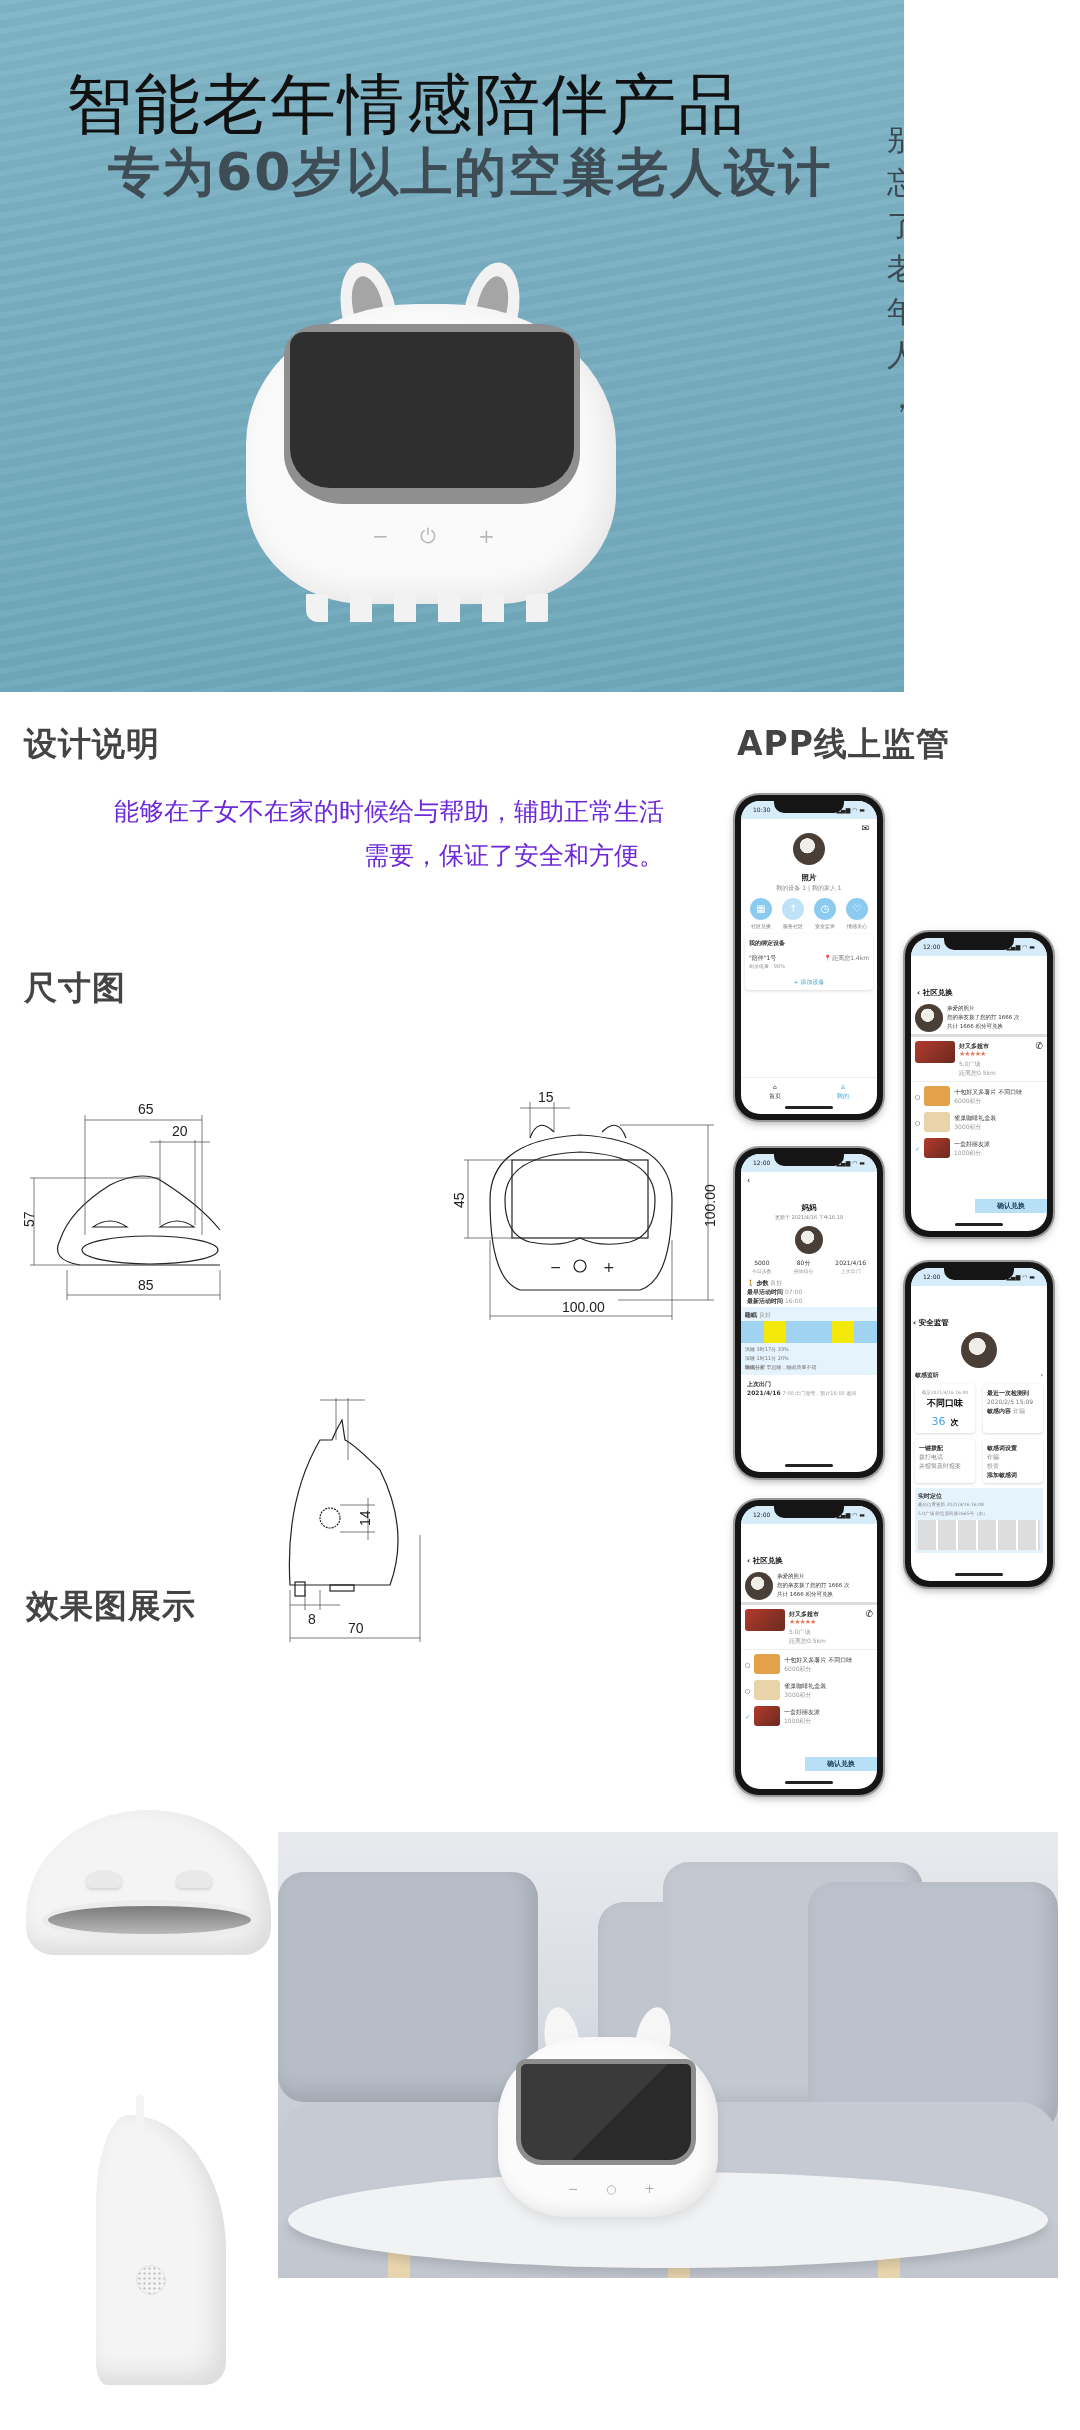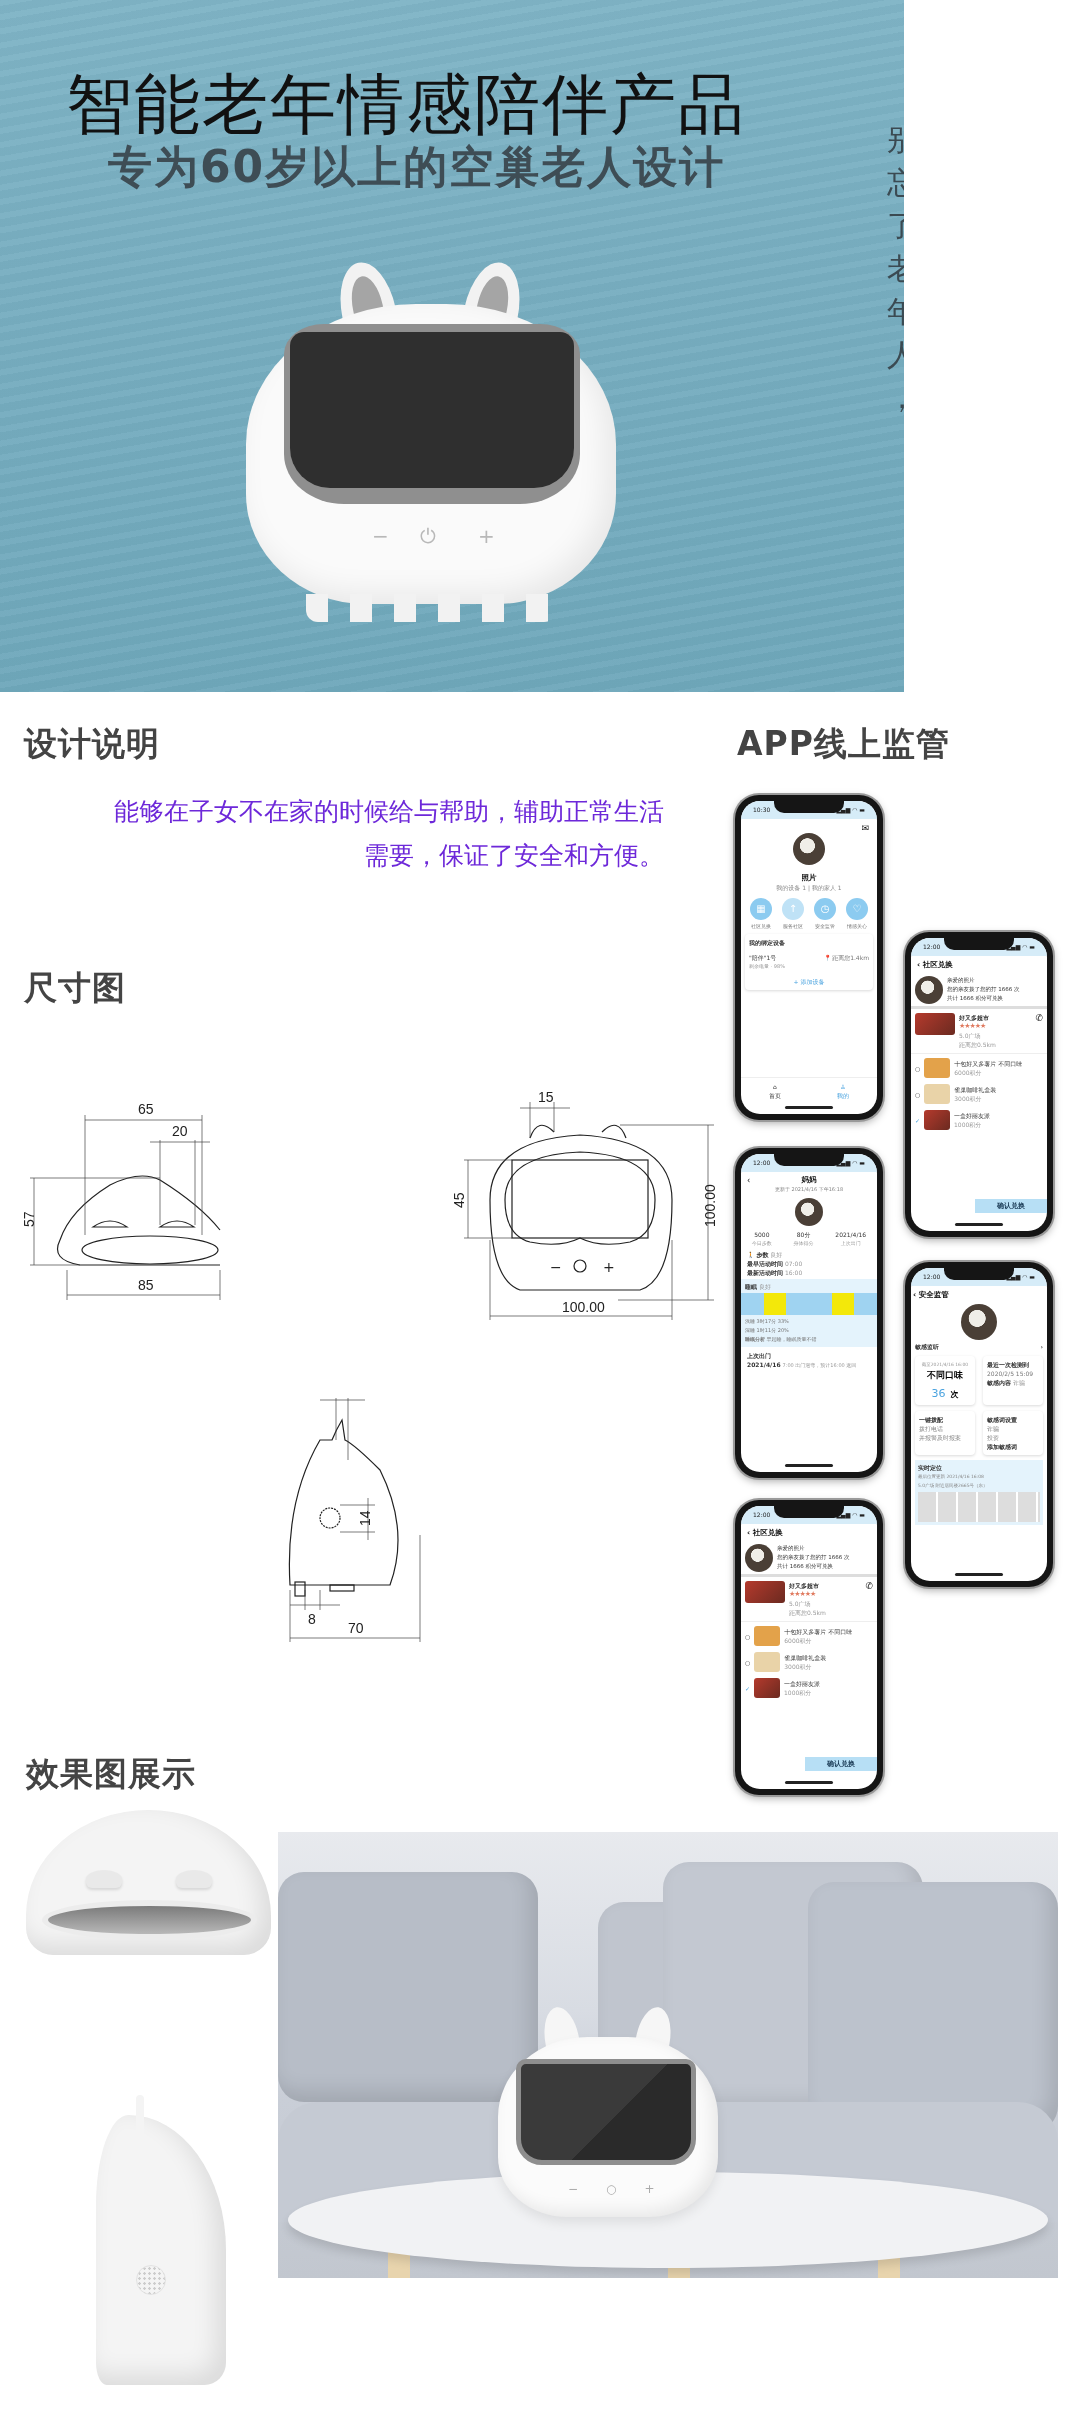--- a/index.html
+++ b/index.html
@@ -5,21 +5,21 @@
   * { box-sizing: border-box; margin: 0; padding: 0; }
   html, body { width: 1080px; background: #fff; font-family: "DejaVu Sans", sans-serif; }
   body { position: relative; height: 2430px; overflow: hidden; }
 
   
   .hero { position: absolute; left: 0; top: 0; width: 904px; height: 692px;
     background: linear-gradient(180deg, #7fb4c6 0%, #78aec1 40%, #6fa8bb 100%); overflow: hidden; }
   .hero .tex { position:absolute; inset:0;
     background: repeating-linear-gradient(170deg, rgba(255,255,255,0.04) 0 6px, rgba(0,0,0,0.02) 6px 14px); }
   .hero-title { position: absolute; left: 66px; top: 60px; font-size: 66px; color: #111; letter-spacing: 2px; font-weight: 500; }
-  .hero-sub { position: absolute; left: 108px; top: 138px; font-size: 44px; color: #3e4d55; letter-spacing: 2px; font-weight: bold; }
+  .hero-sub { position: absolute; left: 108px; top: 138px; font-size: 52px; color: #3e4d55; letter-spacing: 2px; font-weight: bold; }
   .vslogan { position: absolute; font-size: 30px; color: #3b4a52; line-height: 43px; width: 36px; text-align: center; }
   .vslogan.a { left: 884px; top: 118px; }
   .vslogan.b { left: 955px; top: 345px; }
 
   
   .robot { position: absolute; left: 246px; top: 262px; width: 370px; height: 362px; }
   .ear { position: absolute; top: 0; width: 54px; height: 64px; background: #f2f2f2; border-radius: 50% 50% 8px 8px / 80% 80% 8px 8px; }
   .ear::after { content:""; position:absolute; left:12px; top:14px; width:30px; height:40px; background:#a5a5a5; border-radius: 50% 50% 4px 4px / 80% 80% 4px 4px; }
   .ear.l { left: 92px; transform: rotate(-12deg); }
   .ear.r { left: 222px; transform: rotate(12deg); }
@@ -39,21 +39,21 @@
   .dim { font-family: "Liberation Sans", sans-serif; font-size: 14px; fill: #222; }
 
   
   .phone { position: absolute; width: 148px; background: #151515; border-radius: 24px; padding: 6px; box-shadow: 0 0 0 2px #9a9a9a, 0 3px 8px rgba(0,0,0,0.35); }
   .phone .scr { width: 100%; height: 100%; background: #fff; border-radius: 19px; overflow: hidden; position: relative; }
   .notch { position: absolute; left: 50%; top: 0; transform: translateX(-50%); width: 70px; height: 12px; background: #151515; border-radius: 0 0 10px 10px; z-index: 2; }
   .sbar { height: 18px; background: #d6ecf8; font-size: 6px; color: #222; padding: 5px 0 0 12px; }
   .sbar .ri { position:absolute; right:12px; top:5px; font-size:6px; }
   .homebar { position: absolute; bottom: 5px; left: 50%; transform: translateX(-50%); width: 48px; height: 3px; background: #222; border-radius: 2px; }
   .ph-text { font-size: 6px; color: #333; line-height: 9px; }
-  .ph-title { font-size: 7.5px; color: #111; font-weight: bold; }
+  .ph-title { font-size: 7.5px; color: #111; font-weight: bold; margin-top: 28px; }
   .avatar { border-radius: 50%; background: radial-gradient(circle at 45% 40%, #f0eee8 0 28%, #4a3f36 30% 100%); margin: 0 auto; }
   .circles { display: flex; justify-content: space-around; padding: 0 4px; }
   .circ { width: 22px; height: 22px; border-radius: 50%; background: #8ccbf0; color: #fff; font-size: 10px; text-align: center; line-height: 22px; }
   .circ.light { background: #bfe2f6; }
   .card { margin: 3px 4px; background: #fff; border-radius: 4px; box-shadow: 0 1px 3px rgba(0,0,0,0.15); padding: 4px; }
   .btn-blue { position: absolute; right: 0; width: 72px; height: 14px; background: #b7dff5; color: #1a3a55; font-size: 7px; font-weight: bold; text-align: center; line-height: 14px; }
   .stars { color: #e07a5f; font-size: 7px; letter-spacing: -1px; }
   .thumb { width: 40px; height: 22px; background: linear-gradient(135deg, #b53a2d, #6b2a20); border-radius: 3px; display:inline-block; }
   .sleep-bar { display: flex; height: 22px; margin: 2px 0; }
   .sleep-bar div { flex: 1; }
@@ -458,21 +458,21 @@
             <div>一盒好丽友派</div>
             <div style="color:#999">1000积分</div>
           </div>
         </div>
     </div>
     <div class="btn-blue" style="bottom:18px;">确认兑换</div>
     <div class="homebar"></div>
   </div>
 </div>
 
-<h2 class="h2" style="left:26px; top:1752px;">效果图展示</h2>
+<h2 class="h2" style="left:26px; top:1584px;">效果图展示</h2>
 
 <div class="side-render" style="left:26px; top:1810px; width:245px; height:145px; border-radius: 55% 55% 30px 30px / 80% 80% 30px 30px;">
   <div style="position:absolute; left:60px; top:60px; width:36px; height:18px; background:#e9e9e9; border-radius:50% 50% 6px 6px; box-shadow:0 2px 3px rgba(0,0,0,0.12);"></div>
   <div style="position:absolute; left:150px; top:60px; width:36px; height:18px; background:#e9e9e9; border-radius:50% 50% 6px 6px; box-shadow:0 2px 3px rgba(0,0,0,0.12);"></div>
   <div style="position:absolute; left:16px; top:90px; width:215px; height:40px; background:linear-gradient(#7b7b7b,#b8b8b8); border-radius:50%; border:6px solid #ececec;"></div>
 </div>
 
 <div class="side-render" style="left:96px; top:2115px; width:130px; height:270px; border-radius: 30% 90% 20% 10% / 40% 60% 10% 10%;">
   <div style="position:absolute; left:40px; top:-20px; width:8px; height:40px; background:#f4f4f4; border-radius:4px 4px 0 0;"></div>
   <div style="position:absolute; left:40px; top:150px; width:30px; height:30px; border-radius:50%; background: radial-gradient(#ccc 1px, transparent 1.5px) 0 0/5px 5px; border:1px solid #e2e2e2;"></div>

